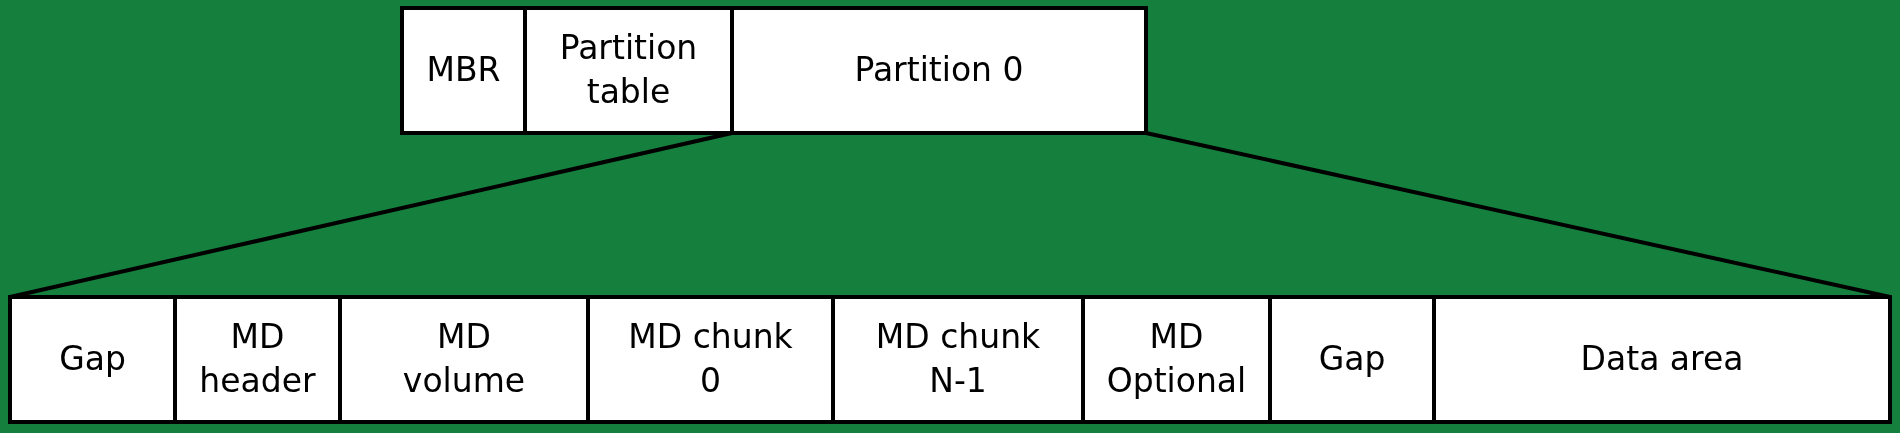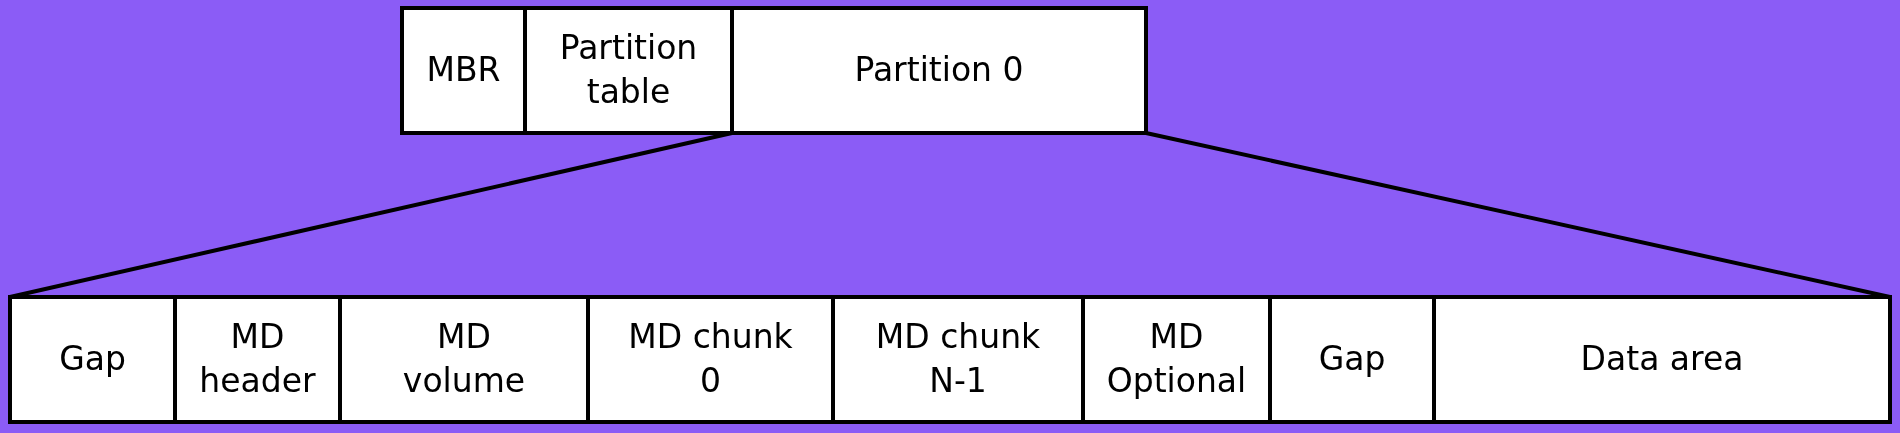--- a/index.html
+++ b/index.html
@@ -10,21 +10,21 @@
   body {
     width: 1900px;
     height: 433px;
     overflow: hidden;
     font-family: "DejaVu Sans", sans-serif;
   }
   #diagram-root {
     position: relative;
     width: 1900px;
     height: 433px;
-    background: #8b5cf6;
+    background: #15803d;
   }
   svg.diagram {
     display: block;
     width: 1900px;
     height: 433px;
   }
   .box-rect {
     fill: #ffffff;
     stroke: #000000;
     stroke-width: 4;

